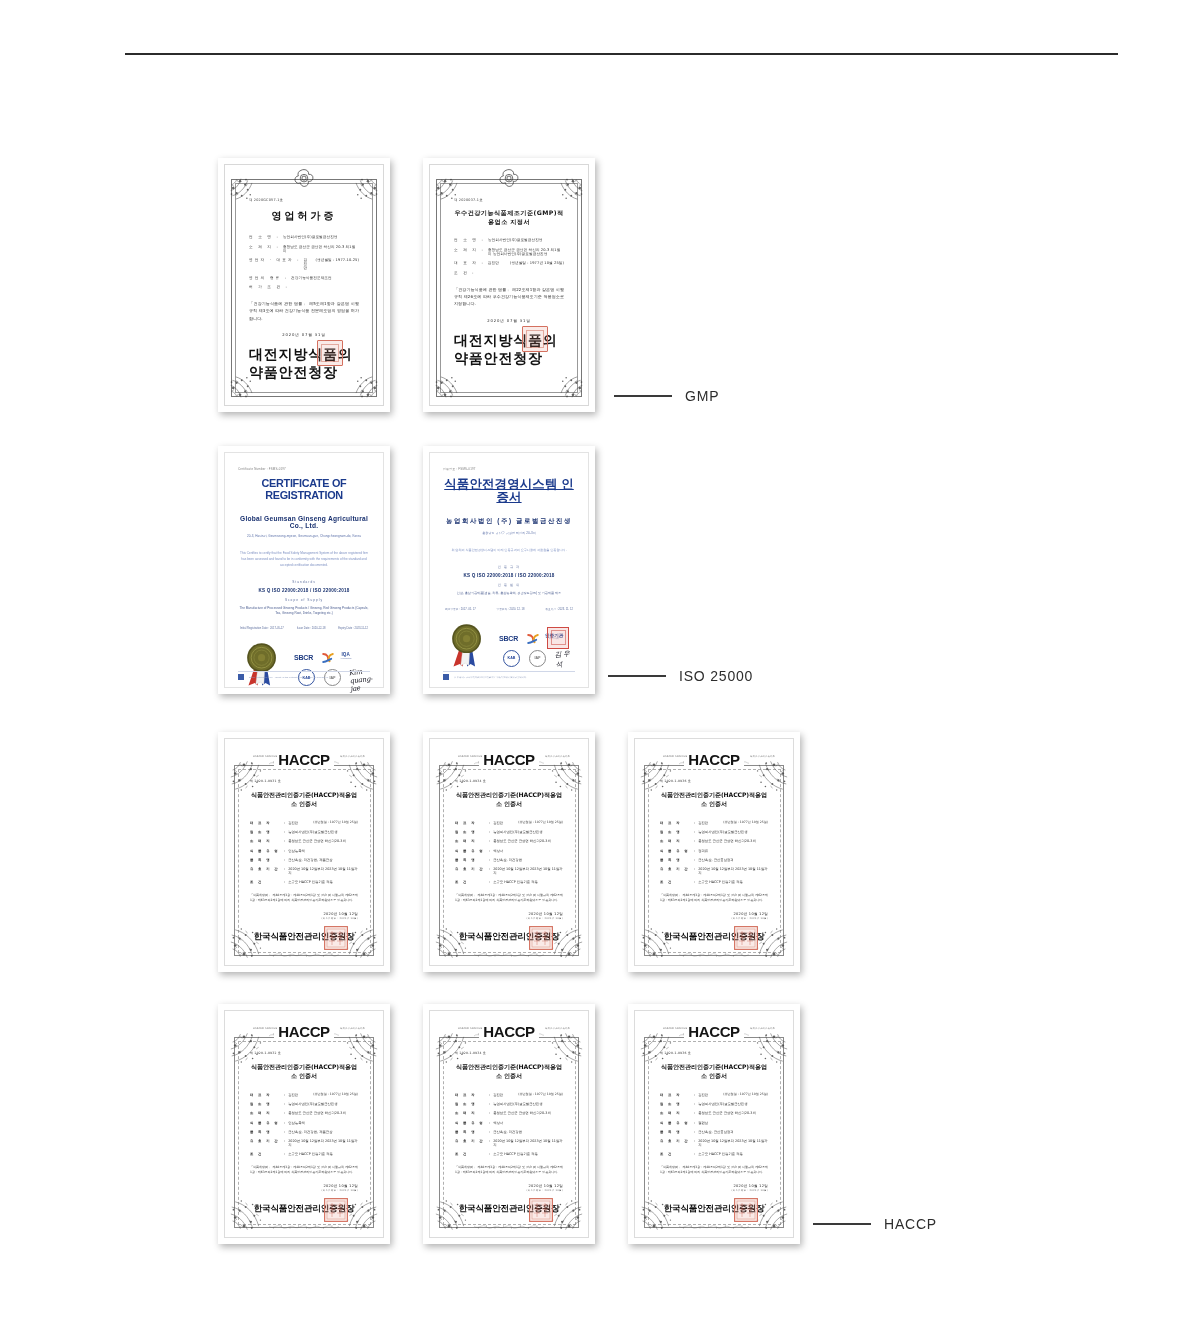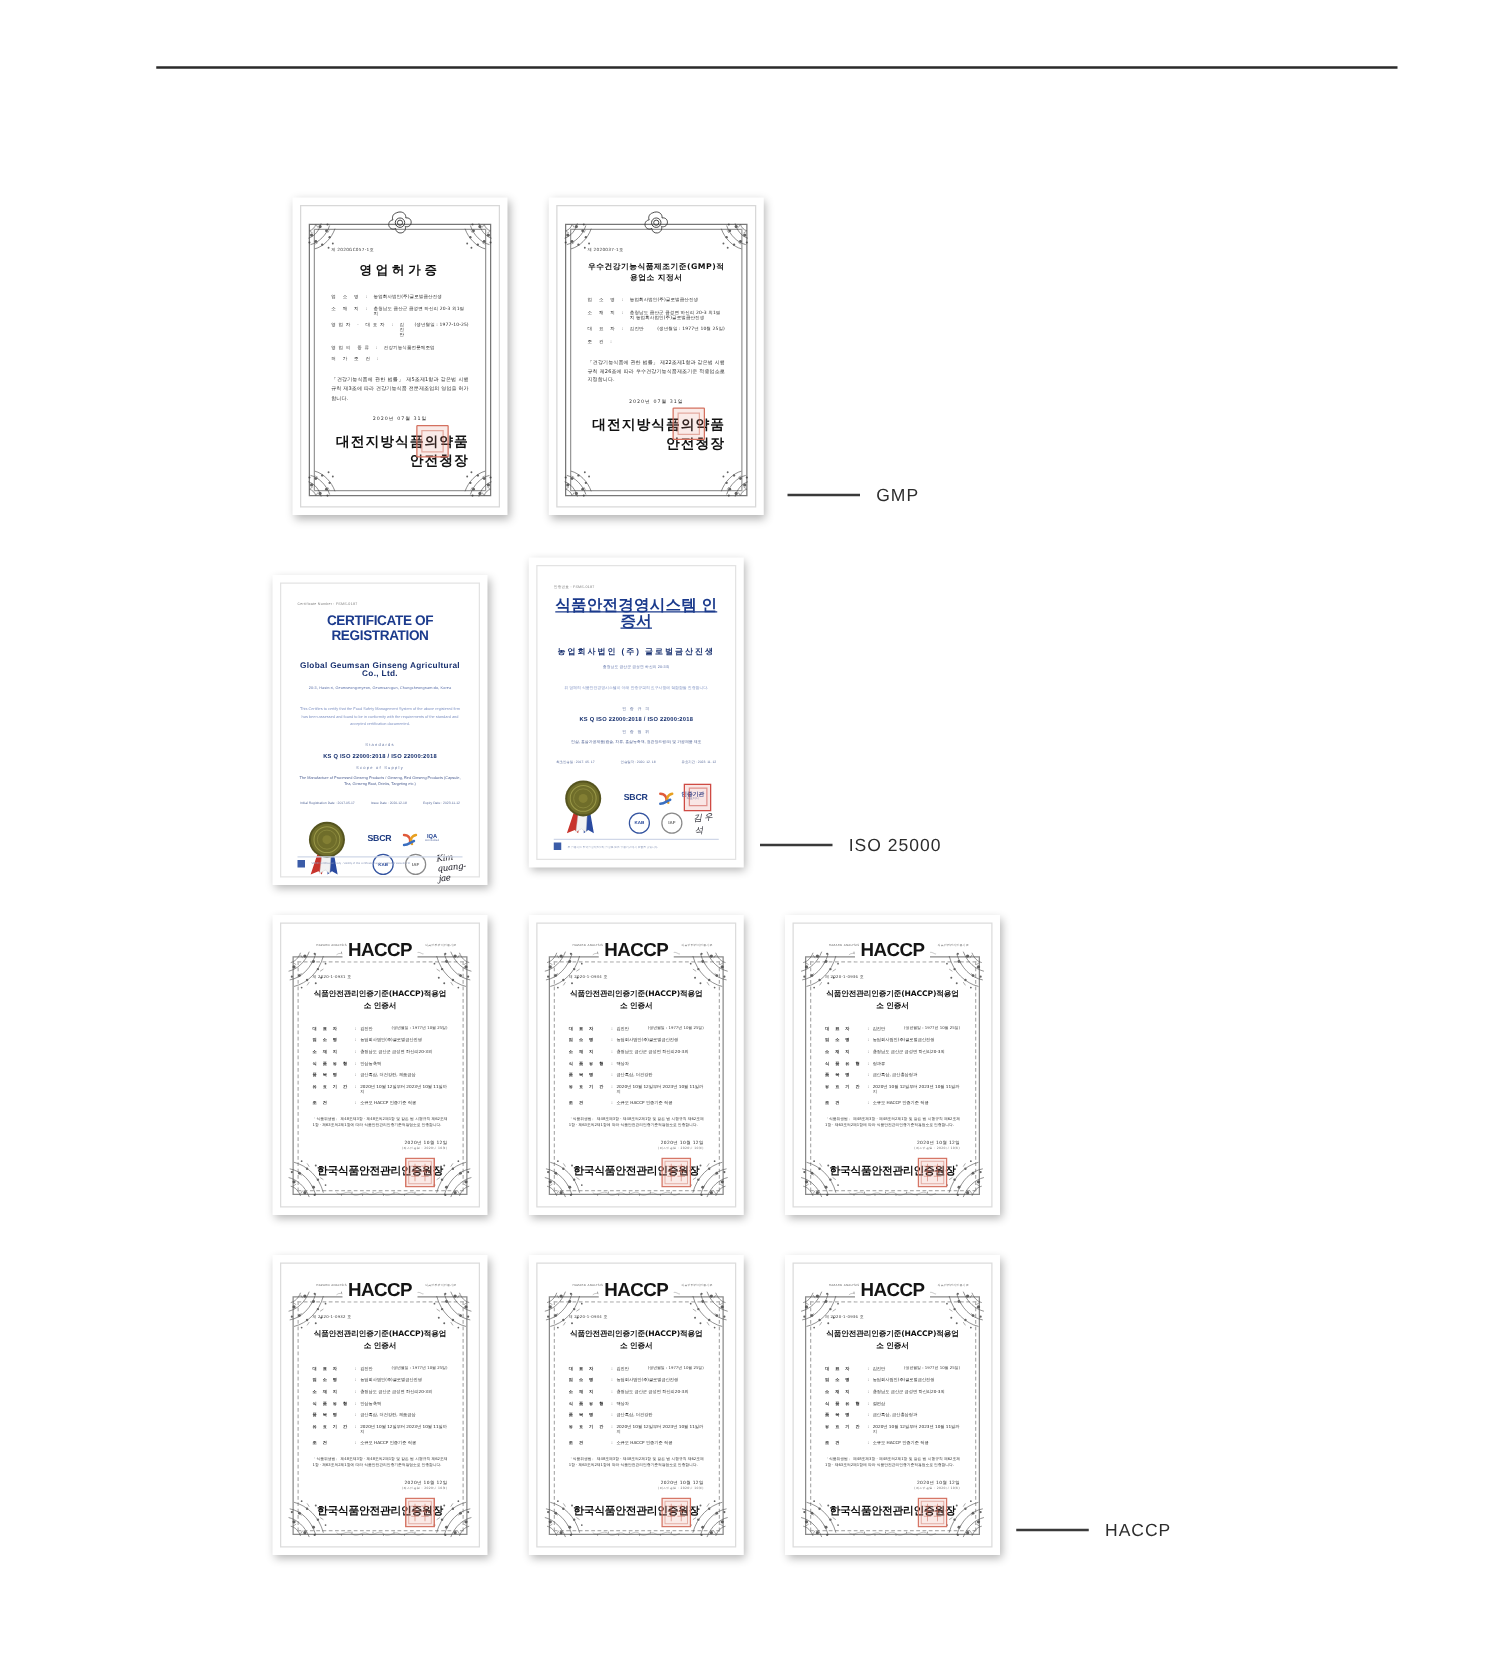--- a/index.html
+++ b/index.html
@@ -198,22 +198,22 @@
   }
   .gmp-date {
     text-align: center;
     font-size: 3.8px;
     color: #2a2a2a;
     margin-top: 10px;
     letter-spacing: 0.8px;
   }
   .gmp-issuer {
     position: relative;
-    text-align: right;
-    font-size: 11px;
+    text-align: left;
+    font-size: 14px;
     font-weight: bold;
     color: #111;
     letter-spacing: 0.8px;
     margin-top: 9px;
   }
   .red-stamp {
     position: absolute;
     width: 26px;
     height: 26px;
     border: 1.2px solid #d4705f;
@@ -568,21 +568,21 @@
   }
 </style>
 </head>
 <body>
 
 <div class="page-header">
   <div class="title-rule"></div>
 </div>
 
 <div class="gallery">
-    <div class="cert-row" style="position: absolute; left: 16px; top: 38px; height: 320px; width: 1048px;">
+    <div class="cert-row" style="position: absolute; left: 0px; top: 38px; height: 320px; width: 1048px;">
       <div class="cert-card h-gmp" style="left: 218px; top: 0px;">
         <div class="cert-inner">
           <div class="gmp-doc">
             <div class="orn-border"></div>
             <div class="corner-orn orn-tl">
               <svg viewBox="0 0 40 40" xmlns="http://www.w3.org/2000/svg">
   <g fill="none" stroke="#3d3d3d" stroke-width="0.7">
     <path d="M2 16 C8 14 12 9 14 2"></path>
     <path d="M4 22 C12 20 19 13 22 4"></path>
     <path d="M3 9 C6 8 8 6 9 3"></path>
@@ -887,21 +887,21 @@
             </div>
           </div>
         </div>
       </div>
       <div class="row-tag" style="left: 614px; top: 230px;">
         <span class="tag-rule"></span>
         <span class="tag-label">GMP</span>
       </div>
     </div>
     <div class="cert-row" style="position: absolute; left: 0px; top: 326px; height: 285px; width: 1200px;">
-      <div class="cert-card h-iso" style="left: 218px; top: 14px;">
+      <div class="cert-card h-iso" style="left: 218px; top: 0px;">
         <div class="cert-inner">
           <div class="iso-doc">
             <div class="iso-serial">Certificate Number : FSMS-0197</div>
             <div class="iso-heading">CERTIFICATE OF REGISTRATION</div>
             <div class="iso-company">Global Geumsan Ginseng Agricultural Co., Ltd.</div>
             <div class="iso-address">20-3, Hasin-ri, Geumseong-myeon, Geumsan-gun, Chungcheongnam-do, Korea</div>
             <div class="iso-scope-text">This Certifies to certify that the Food Safety Management System of the above registered firm has been assessed and found to be in conformity with the requirements of the standard and accepted certification documented.</div>
             <div class="iso-label">Standards</div>
             <div class="iso-standard">KS Q ISO 22000:2018 / ISO 22000:2018</div>
             <div class="iso-label">Scope of Supply</div>

